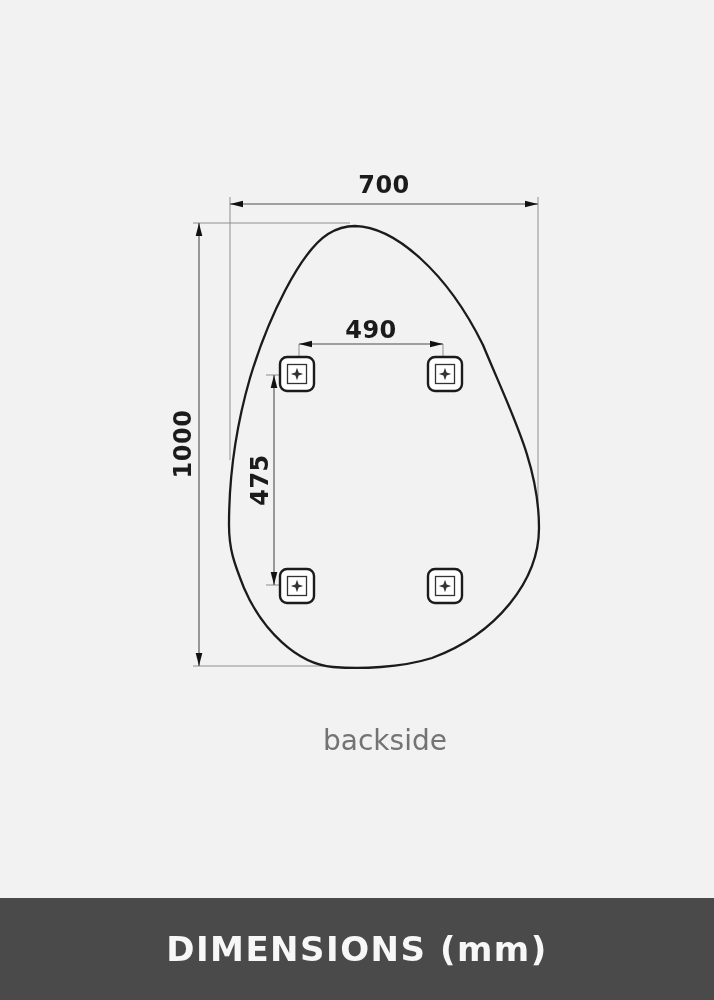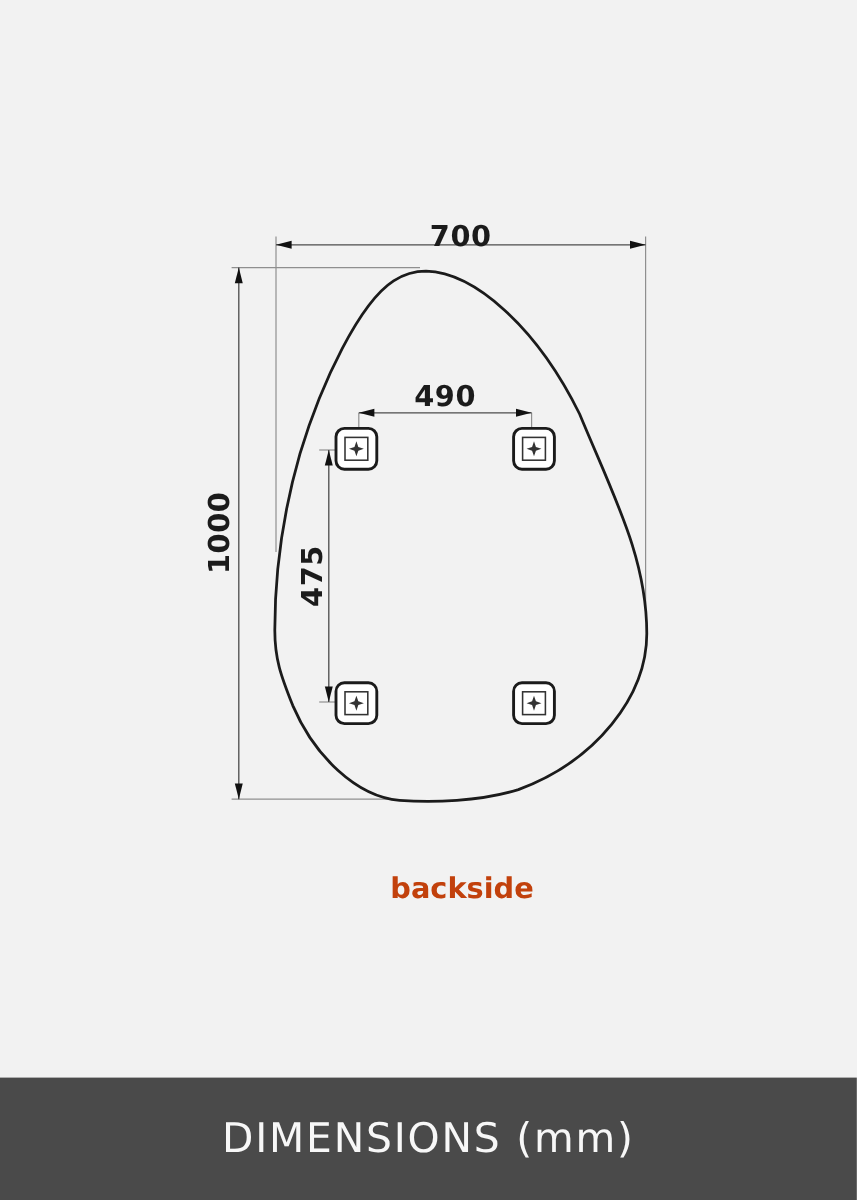--- a/index.html
+++ b/index.html
@@ -43,38 +43,38 @@
     letter-spacing:0.5px;
     color:#1b1b1b;
     white-space:nowrap;
   }
   .dim-label.rot{
     transform:translate(-50%,-50%) rotate(-90deg);
   }
   .caption{
     position:absolute;
     transform:translate(-50%,-50%);
-    font-size:24px;
-    font-weight:700;
-    color:#c2410c;
+    font-size:28px;
+    font-weight:400;
+    color:#737373;
     white-space:nowrap;
   }
   .footer-bar{
     position:absolute;
     left:0;bottom:0;
     width:714px;height:102px;
     background:var(--footer-bg);
     display:flex;
     align-items:center;
     justify-content:center;
   }
   .footer-label{
     color:var(--footer-text);
     font-size:34px;
-    font-weight:400;
+    font-weight:700;
     letter-spacing:1.5px;
     white-space:nowrap;
   }
 </style>
 </head>
 <body>
 
 <div class="stage">
 
   <svg class="diagram-svg" viewBox="0 0 714 1000">
@@ -130,21 +130,21 @@
       <polygon class="arrow" points="274,375 270.7,388 277.3,388"></polygon>
       <polygon class="arrow" points="274,585 270.7,572 277.3,572"></polygon>
     </g>
 
     <use href="#bracket" x="297" y="374"></use>
     <use href="#bracket" x="445" y="374"></use>
     <use href="#bracket" x="297" y="586"></use>
     <use href="#bracket" x="445" y="586"></use>
   </svg>
 
-  <div class="dim-label" style="left:384px;top:197px;">700</div>
+  <div class="dim-label" style="left:384px;top:185px;">700</div>
 
   <div class="dim-label rot" style="left:183px;top:444px;">1000</div>
 
   <div class="dim-label" style="left:371px;top:330px;">490</div>
 
   <div class="dim-label rot" style="left:260px;top:480px;">475</div>
 
   <div class="caption" style="left:385px;top:740px;">backside</div>
 
   <div class="footer-bar">

